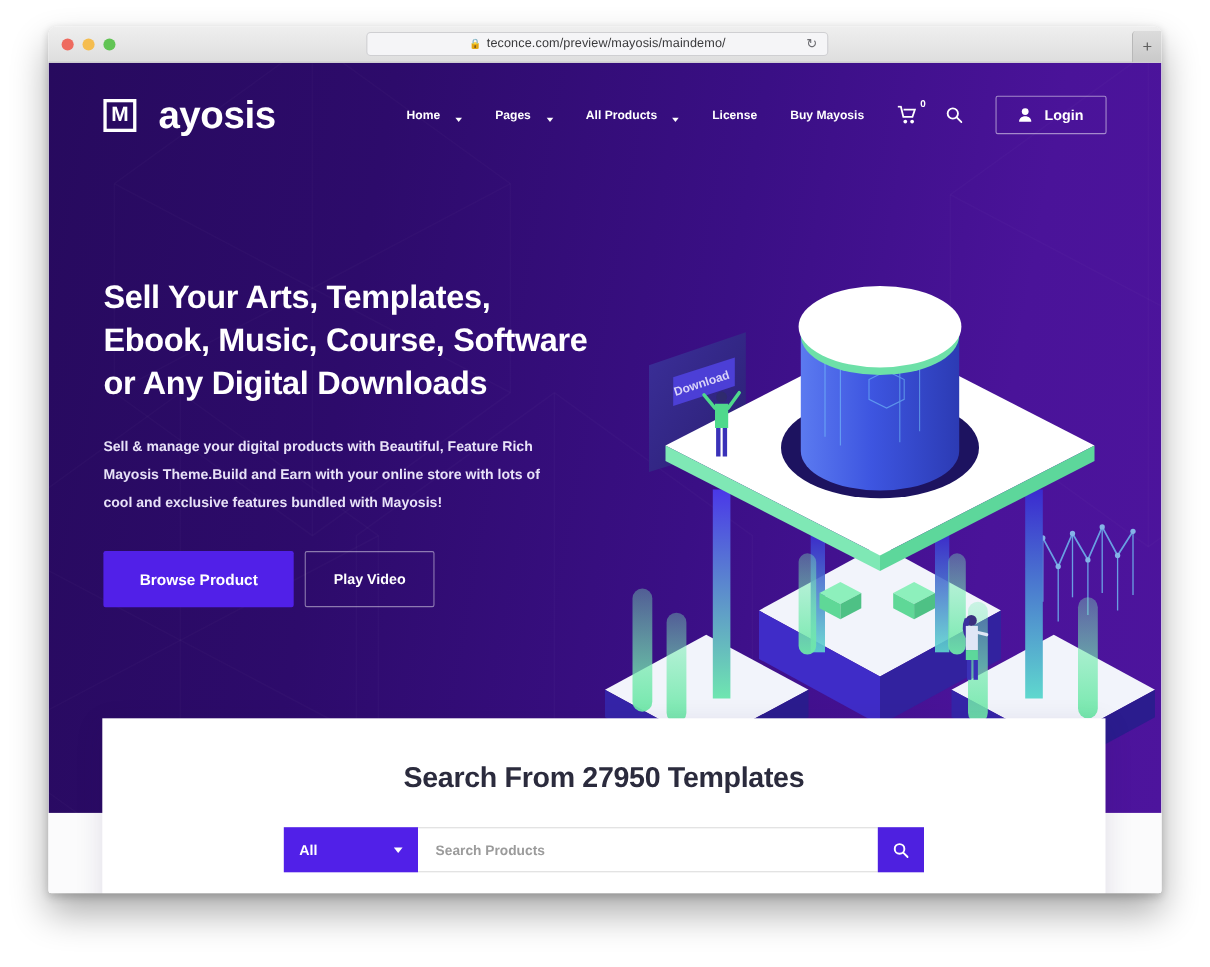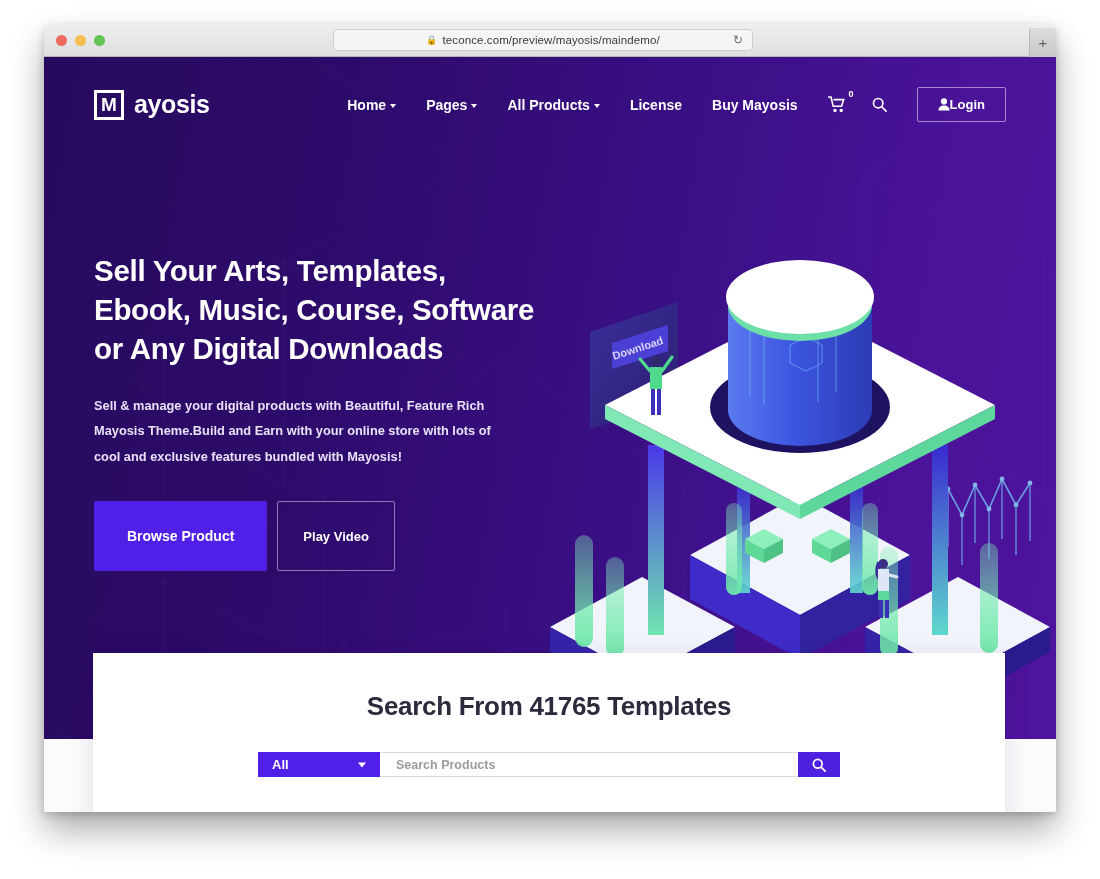--- a/index.html
+++ b/index.html
@@ -99,55 +99,55 @@
   }
   .logo { display: flex; align-items: center; }
   .logo-mark {
     width: 30px; height: 30px;
     border: 3px solid #ffffff;
     display: flex; align-items: center; justify-content: center;
     font-size: 19px; font-weight: 700; color: #ffffff;
     line-height: 1;
   }
   .logo-text {
-    margin-left: 10px;
-    font-size: 25px; font-weight: 700; color: #ffffff;
+    margin-left: 20px;
+    font-size: 35px; font-weight: 700; color: #ffffff;
     letter-spacing: -0.4px;
   }
 
   .nav-right {
     margin-left: auto;
     display: flex; align-items: center;
   }
   .nav-links { display: flex; align-items: center; }
   .nav-link {
     color: #ffffff;
-    font-size: 14px; font-weight: 600;
+    font-size: 11px; font-weight: 600;
     margin-right: 30px;
-    display: flex; align-items: center; gap: 4px;
+    display: flex; align-items: flex-end; gap: 14px;
     white-space: nowrap;
     cursor: pointer;
   }
   .caret {
     display: inline-block;
     width: 0; height: 0;
     border-left: 3.5px solid transparent;
     border-right: 3.5px solid transparent;
     border-top: 4.5px solid #ffffff;
     margin-top: 2px;
   }
   .cart-wrap { position: relative; margin-right: 26px; cursor: pointer; }
   .cart-icon-svg { display: block; }
   .cart-badge {
     position: absolute; top: -7px; right: -8px;
     font-size: 9px; color: #ffffff; font-weight: 600;
   }
   .search-icon-btn { margin-right: 30px; cursor: pointer; display: flex; }
   .login-btn {
-    display: flex; align-items: center; gap: 0;
+    display: flex; align-items: center; gap: 12px;
     border: 1px solid rgba(255,255,255,0.5);
     color: #ffffff;
     font-size: 13px; font-weight: 600;
     padding: 9px 20px;
     border-radius: 2px;
     cursor: pointer;
     white-space: nowrap;
   }
 
   
@@ -170,21 +170,21 @@
     font-size: 12.8px;
     line-height: 2.0;
     font-weight: 600;
     max-width: 425px;
   }
   .hero-btns { margin-top: 32px; display: flex; gap: 10px; }
   .btn-primary {
     background: #5120e8;
     color: #ffffff;
     font-size: 14px; font-weight: 700;
-    padding: 27px 33px;
+    padding: 17px 33px;
     border: none;
     border-radius: 2px;
     cursor: pointer;
     font-family: "Liberation Sans", sans-serif;
   }
   .btn-outline {
     background: transparent;
     color: #ffffff;
     font-size: 13px; font-weight: 700;
     padding: 17px 25px;
@@ -218,21 +218,21 @@
   .search-heading {
     font-size: 26px;
     font-weight: 700;
     color: #2b2b3d;
     letter-spacing: -0.3px;
   }
   .search-bar {
     margin-top: 30px;
     display: flex;
     width: 582px;
-    height: 25px;
+    height: 41px;
   }
   .cat-select {
     width: 122px;
     background: #5120e8;
     color: #ffffff;
     font-size: 13px;
     font-weight: 700;
     display: flex; align-items: center;
     padding: 0 14px;
     position: relative;
@@ -519,21 +519,21 @@
           <path d="M328 322 h11 v22 h-11 z" fill="#dfe6f5"></path>
           <path d="M339 328 L347 330" stroke="#dfe6f5" stroke-width="3" stroke-linecap="round"></path>
           <path d="M328 344 h11 v9 h-11 z" fill="#5dd79b"></path>
           <path d="M329 353 h4 v18 h-4 z" fill="#3a31b8"></path>
           <path d="M335 353 h4 v18 h-4 z" fill="#3a31b8"></path>
         </g>
       </svg>
     </div>
 
     <div class="search-card">
-      <h2 class="search-heading">Search From 41765 Templates</h2>
+      <h2 class="search-heading">Search From 27950 Templates</h2>
 
       <div class="search-bar">
         <div class="cat-select">
           <span>All</span>
           <i class="sel-caret"></i>
         </div>
 
         <input class="search-input" type="text" placeholder="Search Products" style="">
 
         <button class="search-submit">

